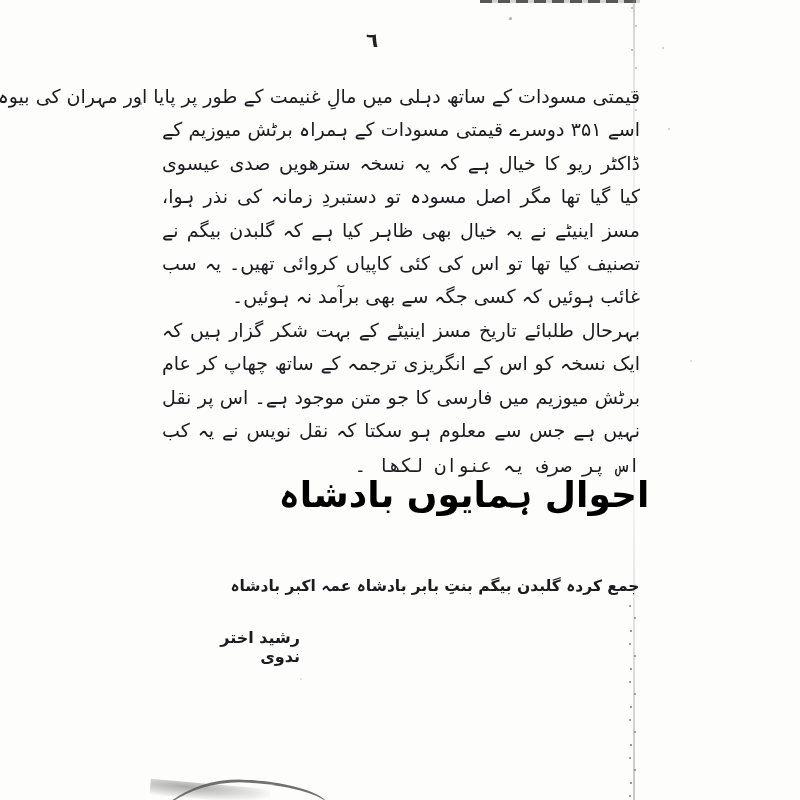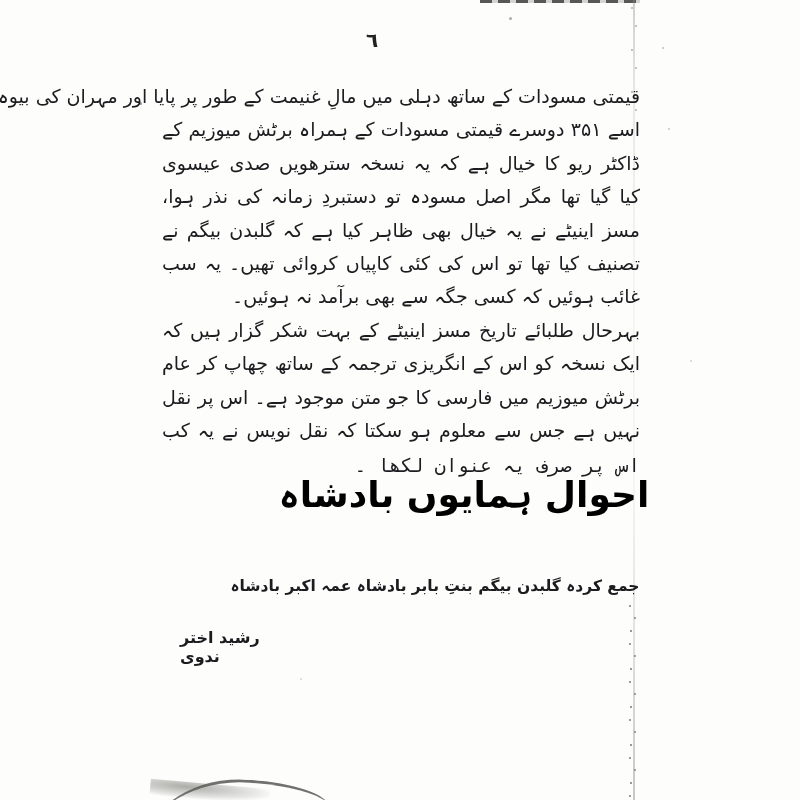--- a/index.html
+++ b/index.html
@@ -41,21 +41,21 @@
     font-size:15.5px;font-weight:bold;color:#1c1c20;margin-top:43px;
   }
   .closing-block{
     position:absolute;top:564px;left:162px;width:478px;
     direction:rtl;font-size:19px;line-height:33px;color:#1c1c20;
   }
   .c1{ text-align:justify; text-align-last:justify; height:33px;}
   .c2{ text-align:left; padding-left:148px;}
   .signature{
     position:absolute;top:628px;left:180px;width:120px;
-    direction:rtl;text-align:left;
+    direction:rtl;text-align:right;
     font-size:16px;font-weight:bold;color:#1c1c20;
   }
   
   .top-edge-line{
     position:absolute;top:0;left:480px;width:160px;height:3px;
     background:repeating-linear-gradient(90deg,#3a3a3a 0 12px,rgba(60,60,60,.25) 12px 18px);
     opacity:.85;
   }
   .fold-line{
     position:absolute;top:0;left:633px;width:2px;height:800px;

